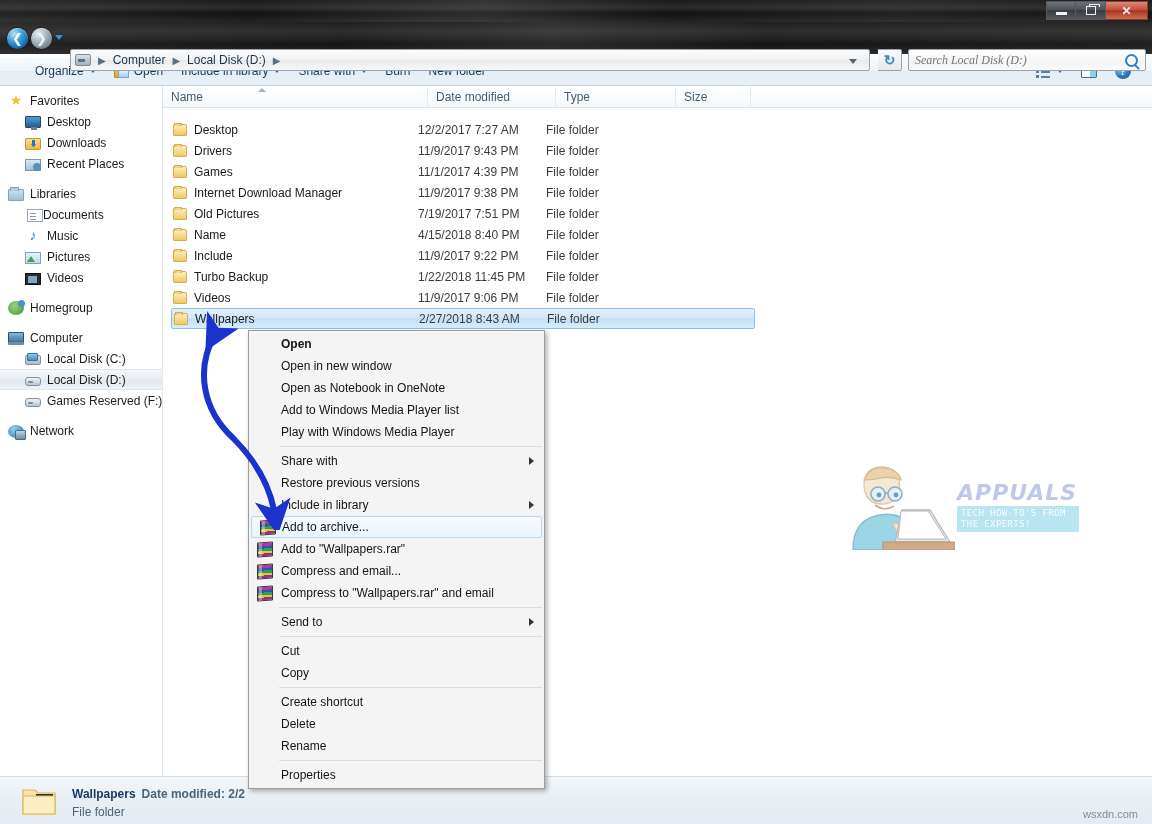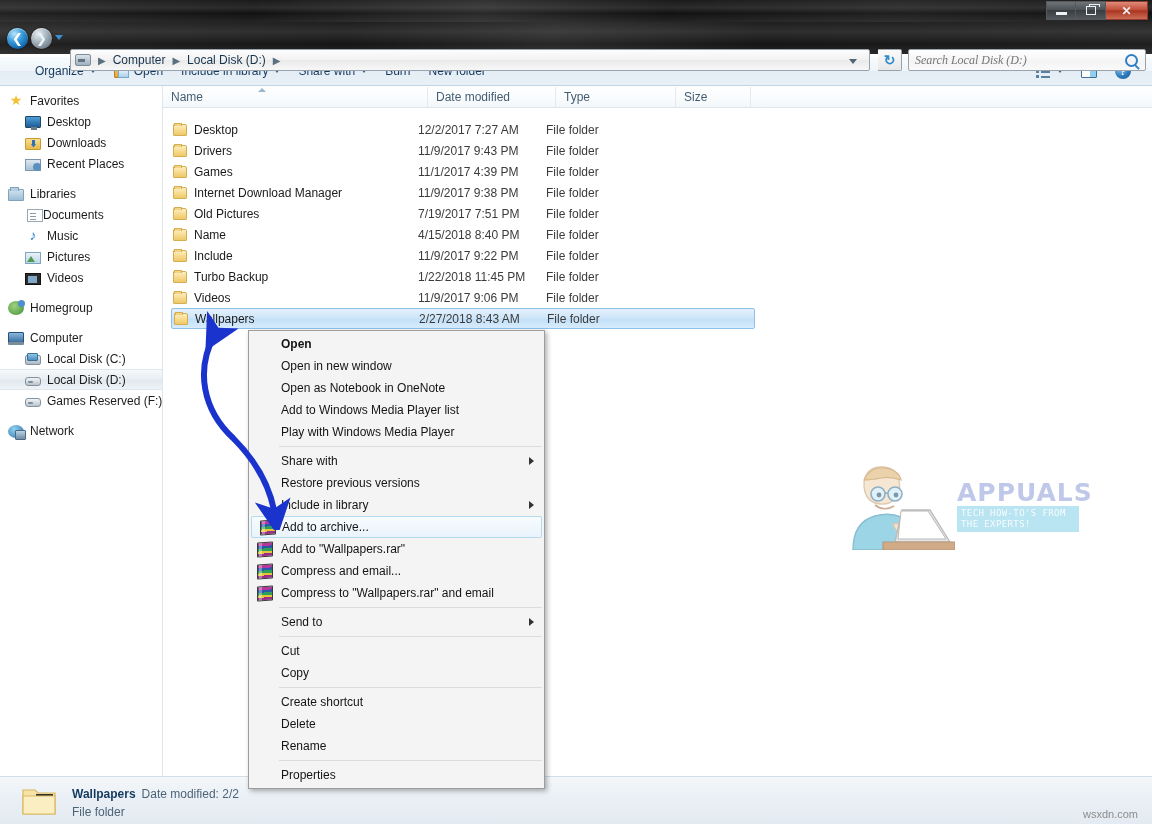--- a/index.html
+++ b/index.html
@@ -220,41 +220,41 @@
     content:"";position:absolute;left:0;top:-2px;width:6px;height:2px;
     background:#f2d489;border:1px solid #d6ae50;border-bottom:none;border-radius:1px 1px 0 0;
   }
   .fdate{ width:128px; color:#3b3b3b; }
   .ftype{ width:120px; color:#3b3b3b; }
   .fsize{ width:60px; color:#3b3b3b; }
 
   
   #watermark{ position:absolute; left:672px; top:378px; width:200px; height:88px; opacity:0.62; }
   #wm-text{ position:absolute; left:122px; top:16px; }
-  #wm-title{ font-family:"DejaVu Sans", sans-serif; font-weight:bold; font-size:25px;
-             color:#9aa8dd; letter-spacing:1px; line-height:26px;}
+  #wm-title{ font-family:"DejaVu Sans", sans-serif; font-weight:bold; font-size:22px;
+             color:#9aa8dd; letter-spacing:1px; line-height:26px;font-style:italic;}
   #wm-sub{ background:#8fd4ea; color:#f4fbfe; font-family:"DejaVu Sans Mono", monospace;
            font-size:9px; line-height:11px; padding:2px 4px; width:122px; letter-spacing:0.4px;}
   #wm-person{ position:absolute; left:0; top:0; width:120px; height:86px;}
   #wsxdn{ position:absolute; right:14px; bottom:4px; font-size:11px; color:#8d8d8d;
           font-family:"Liberation Sans", sans-serif; }
 
   
   #statusbar{
     position:absolute; left:0; top:776px; width:1152px; height:48px;
     background:linear-gradient(to bottom,#f5f8fa 0%,#eaf0f5 40%,#e3eaf1 100%);
     border-top:1px solid #d2dde6;
   }
   #status-folder{
     position:absolute; left:22px; top:8px; width:36px; height:32px;
   }
   #status-txt{ position:absolute; left:72px; top:10px; font-size:12px; }
   #st-line1{ display:flex; align-items:baseline; }
   #st-name{ color:#12395f; font-weight:bold; margin-right:6px; }
-  #st-meta{ color:#4d6478; }
+  #st-meta{ color:#4d6478;font-weight:bold; }
   #st-line2{ color:#4d6478; margin-top:4px; }
 
   
   #ctxmenu{
     position:absolute; left:248px; top:330px; width:297px;
     background:#f4f4f4; border:1px solid #9d9d9d;
     box-shadow:2px 2px 5px rgba(0,0,0,0.32);
     padding:2px 0; z-index:50; font-size:12px; color:#141414;
   }
   .mi{

